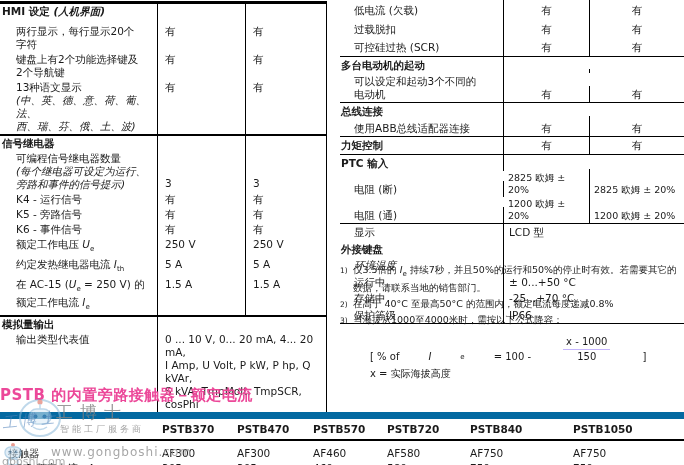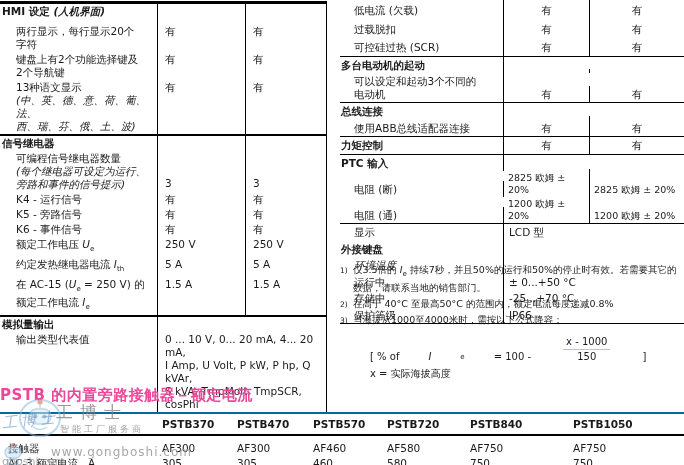--- a/index.html
+++ b/index.html
@@ -48,21 +48,21 @@
   .frac{display:inline-block;text-align:center;vertical-align:middle;margin:0 3px;}
   .fnum{display:block;border-bottom:1px solid #c4b5fd;padding:0 3px;}
   .fden{display:block;}
   .fxline{margin:2px 0 0 30px;font-size:10px;}
   
   .red-title{position:absolute;left:0;top:386px;font-size:15px;font-weight:bold;
              letter-spacing:.5px;}
   .btab{position:absolute;left:0;top:412px;width:684px;font-size:10.5px;
         border-bottom:3px solid #000;box-sizing:border-box;}
   .bgrid{display:grid;grid-template-columns:88px 74px 75px 76px 74px 83px 103px 111px;}
-  .bhead{border-top:2px solid #0369a1;border-bottom:2px solid #000;font-weight:bold;
+  .bhead{border-top:7px solid #0369a1;border-bottom:2px solid #000;font-weight:bold;
          padding:4px 0 4px;}
   .brow1{padding:6px 0 0;}
   .brow2{padding:1px 0 3px;}
   .blabel{padding-left:8px;}
   
   .wm{position:absolute;pointer-events:none;}
   .wm-script{left:2px;top:411px;font-size:15px;font-style:italic;letter-spacing:4px;
              color:rgba(80,130,185,.55);transform:rotate(-6deg);}
   .wm-name{left:56px;top:401px;font-size:17px;letter-spacing:7px;color:rgba(130,130,130,.8);}
   .wm-tag{left:60px;top:423px;font-size:9px;letter-spacing:3px;color:rgba(140,140,140,.8);}

